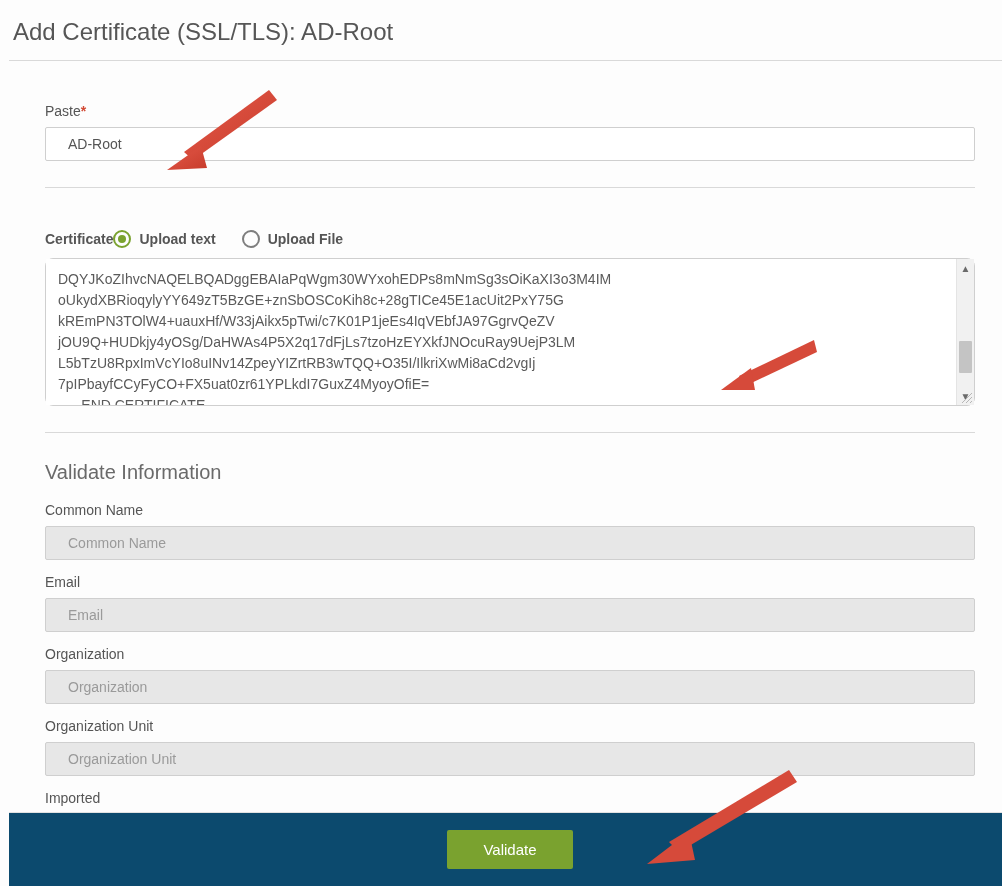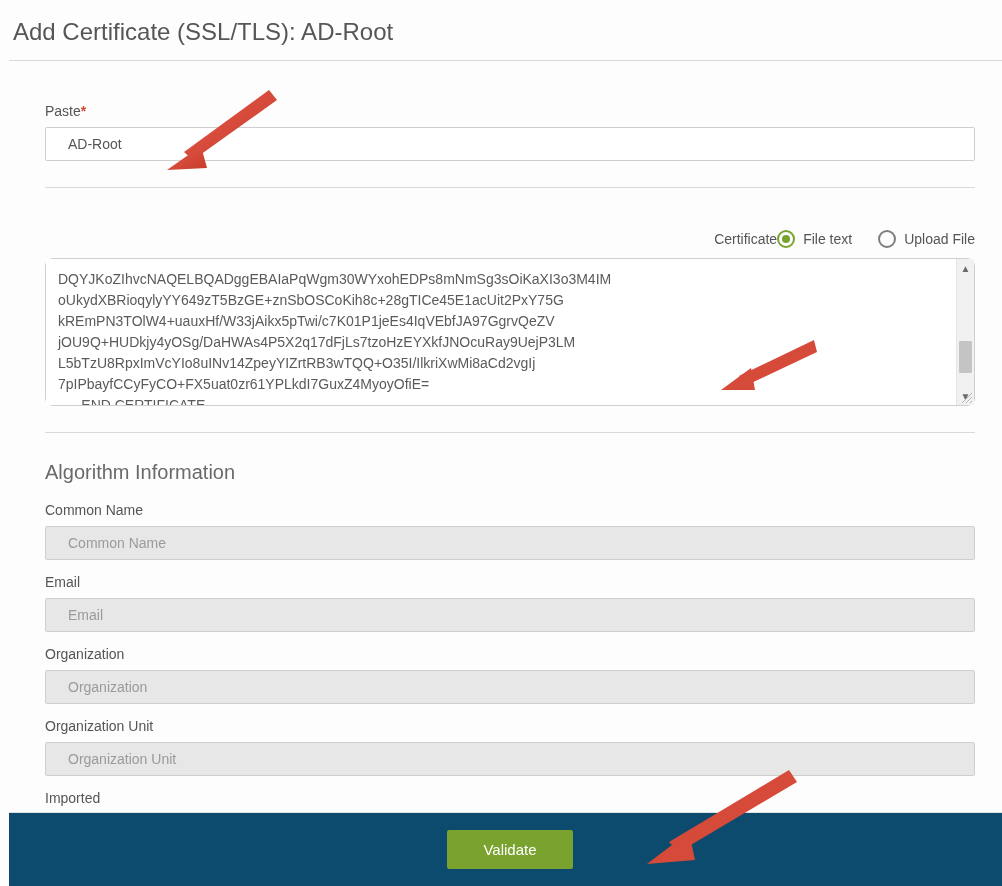--- a/index.html
+++ b/index.html
@@ -12,21 +12,21 @@
   .section.tight { padding-top: 28px; }
   .label { font-size: 14px; color: #555; margin-bottom: 8px; display: block; }
   .req { color: #d24a35; font-weight: 700; }
   input[type=text].field {
     width: 100%; height: 34px; border: 1px solid #cfcfcf; border-radius: 2px;
     padding: 0 22px; font-size: 14px; color: #555; background: #fff;
   }
   input[type=text].field.readonly { background: #e7e7e7; color: #9a9a9a; }
   input[type=text].field.readonly::placeholder { color: #9a9a9a; }
   .divider { border-top: 1px solid #d9d9d9; margin-top: 26px; }
-  .cert-row { display: flex; align-items: center; justify-content: flex-end; margin-bottom: 10px; }
+  .cert-row { display: flex; align-items: center; justify-content: flex-start; margin-bottom: 10px; font-weight: bold; }
   .radio-group { display: flex; gap: 26px; align-items: center; }
   .radio { display: inline-flex; align-items: center; gap: 8px; cursor: pointer; font-size: 14px; color: #555; }
   .radio .circle {
     width: 18px; height: 18px; border: 2px solid #7e7e7e; border-radius: 50%;
     display: inline-flex; align-items: center; justify-content: center;
   }
   .radio.selected .circle { border-color: #7aa22f; }
   .radio.selected .dot { width: 8px; height: 8px; border-radius: 50%; background: #7aa22f; }
   .cert-box {
     position: relative; width: 100%; height: 148px; border: 1px solid #cfcfcf; border-radius: 8px;
@@ -83,21 +83,21 @@
     </div>
 
     <div class="section">
       <div class="cert-row">
         <span class="label" style="margin-bottom:0">Certificate</span>
         <div class="radio-group">
           <span class="radio selected">
             <span class="circle">
                 <span class="dot"></span>
               </span>
-            <span>File text</span>
+            <span>Upload text</span>
           </span>
           <span class="radio">
             <span class="circle"></span>
             <span>Upload File</span>
           </span>
         </div>
       </div>
       <div class="cert-box">
         <textarea class="cert-text" style="">DQYJKoZIhvcNAQELBQADggEBAIaPqWgm30WYxohEDPs8mNmSg3sOiKaXI3o3M4IM
 oUkydXBRioqylyYY649zT5BzGE+znSbOSCoKih8c+28gTICe45E1acUit2PxY75G
@@ -116,21 +116,21 @@
         <svg class="resize-grip" viewBox="0 0 12 12">
           <line x1="2" y1="12" x2="12" y2="2" stroke="#b7b7b7" stroke-width="1"></line>
           <line x1="6" y1="12" x2="12" y2="6" stroke="#b7b7b7" stroke-width="1"></line>
           <line x1="10" y1="12" x2="12" y2="10" stroke="#b7b7b7" stroke-width="1"></line>
         </svg>
       </div>
       <div class="divider"></div>
     </div>
 
     <div class="section tight">
-      <div class="subheading">Algorithm Information</div>
+      <div class="subheading">Validate Information</div>
 
       <div class="field-block">
         <label class="label">Common Name</label>
         <input type="text" class="field readonly" readonly="" placeholder="Common Name" style="">
       </div>
 
       <div class="field-block">
         <label class="label">Email</label>
         <input type="text" class="field readonly" readonly="" placeholder="Email" style="">
       </div>

